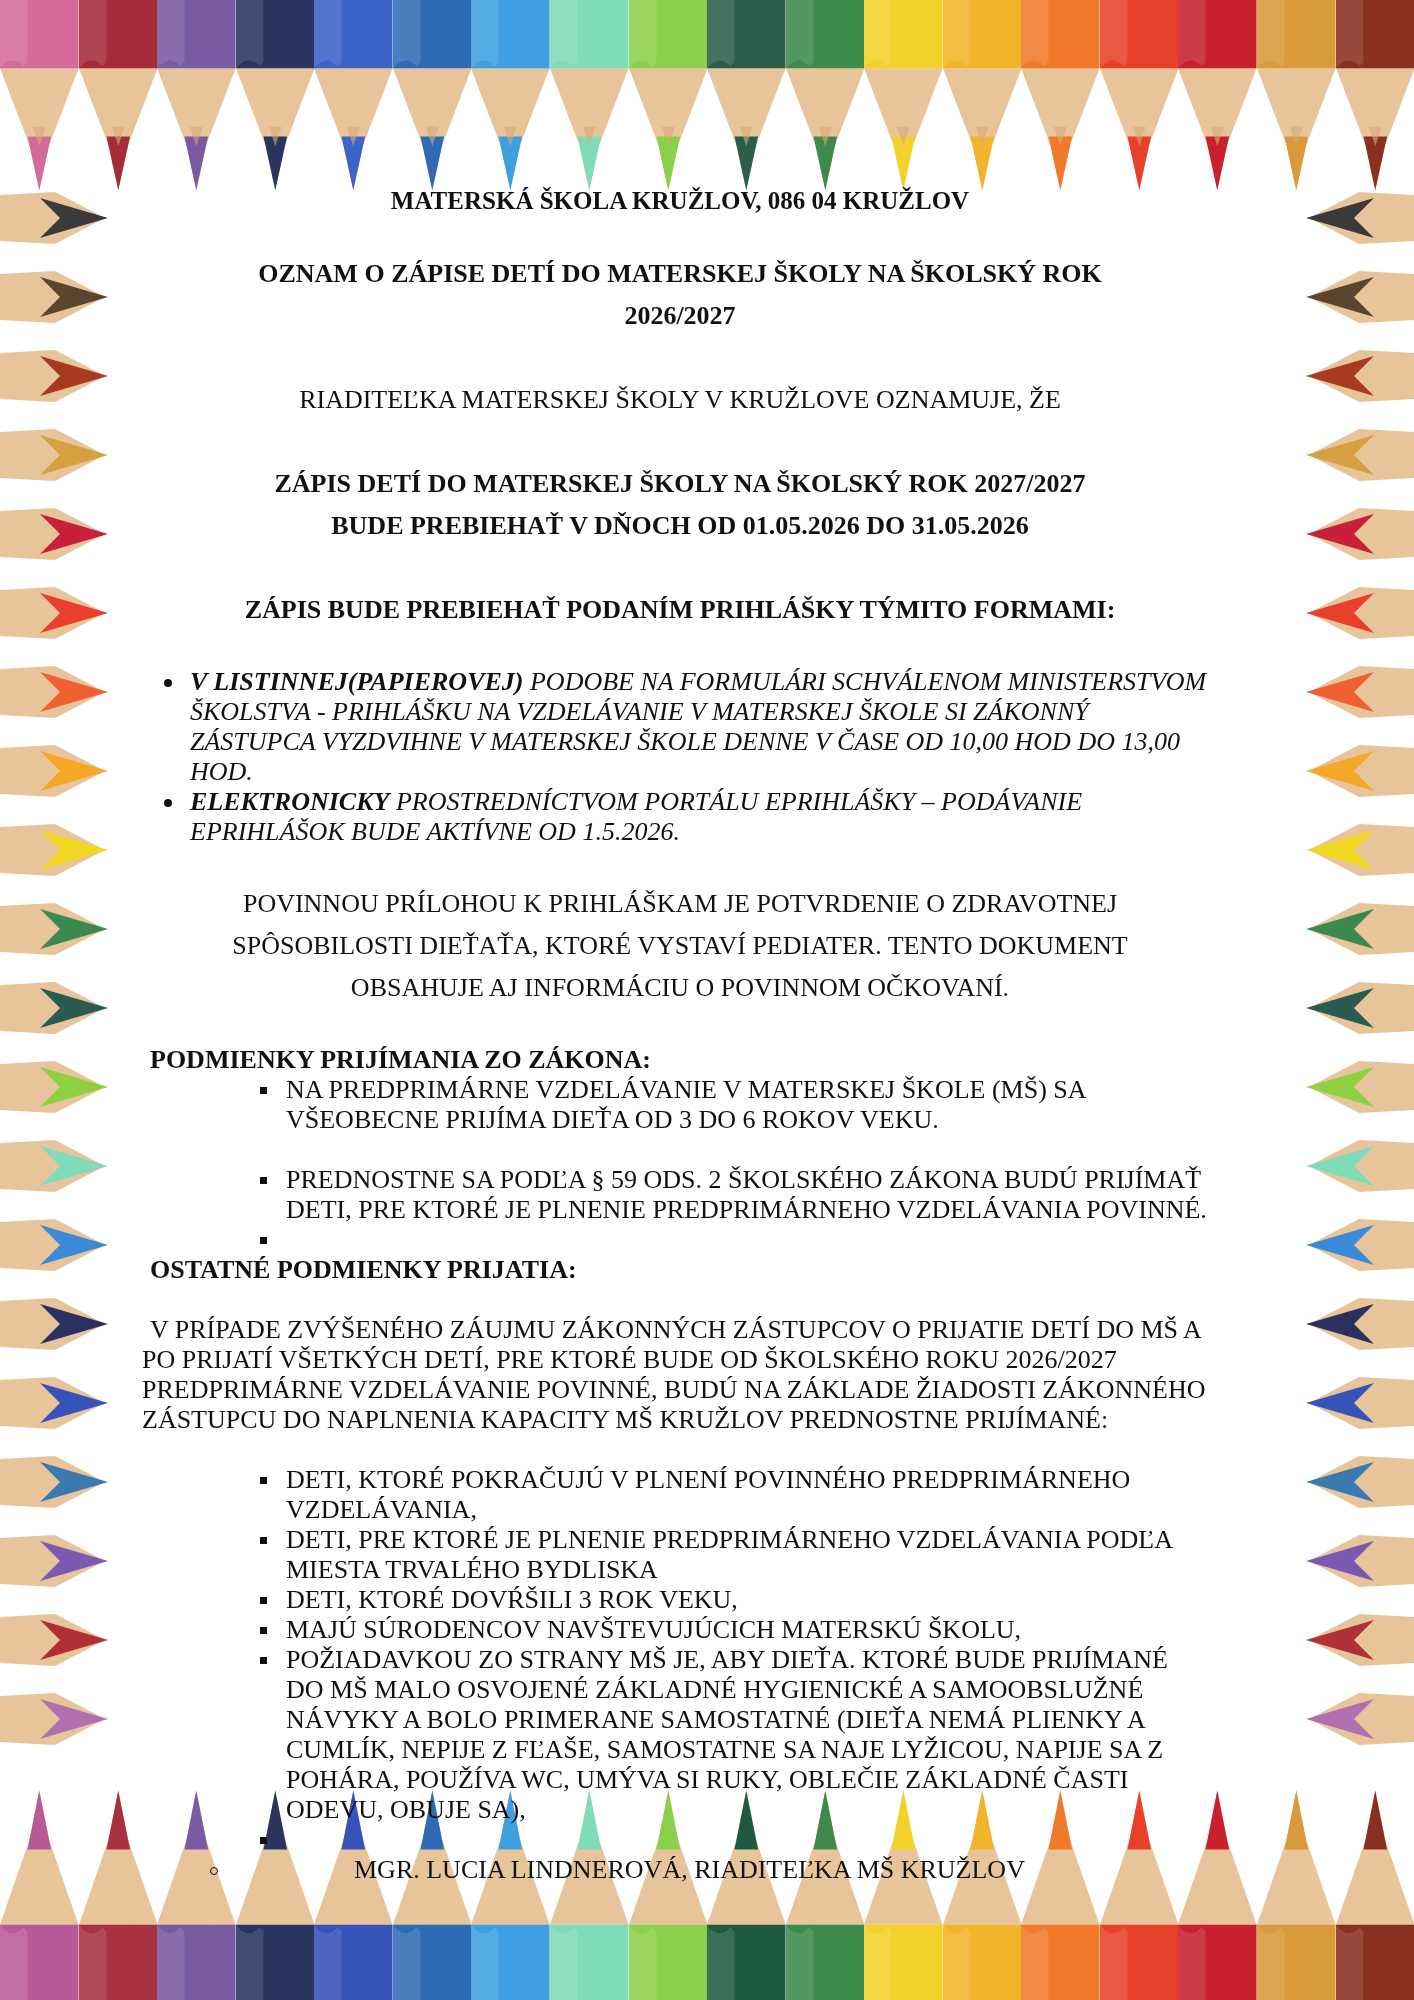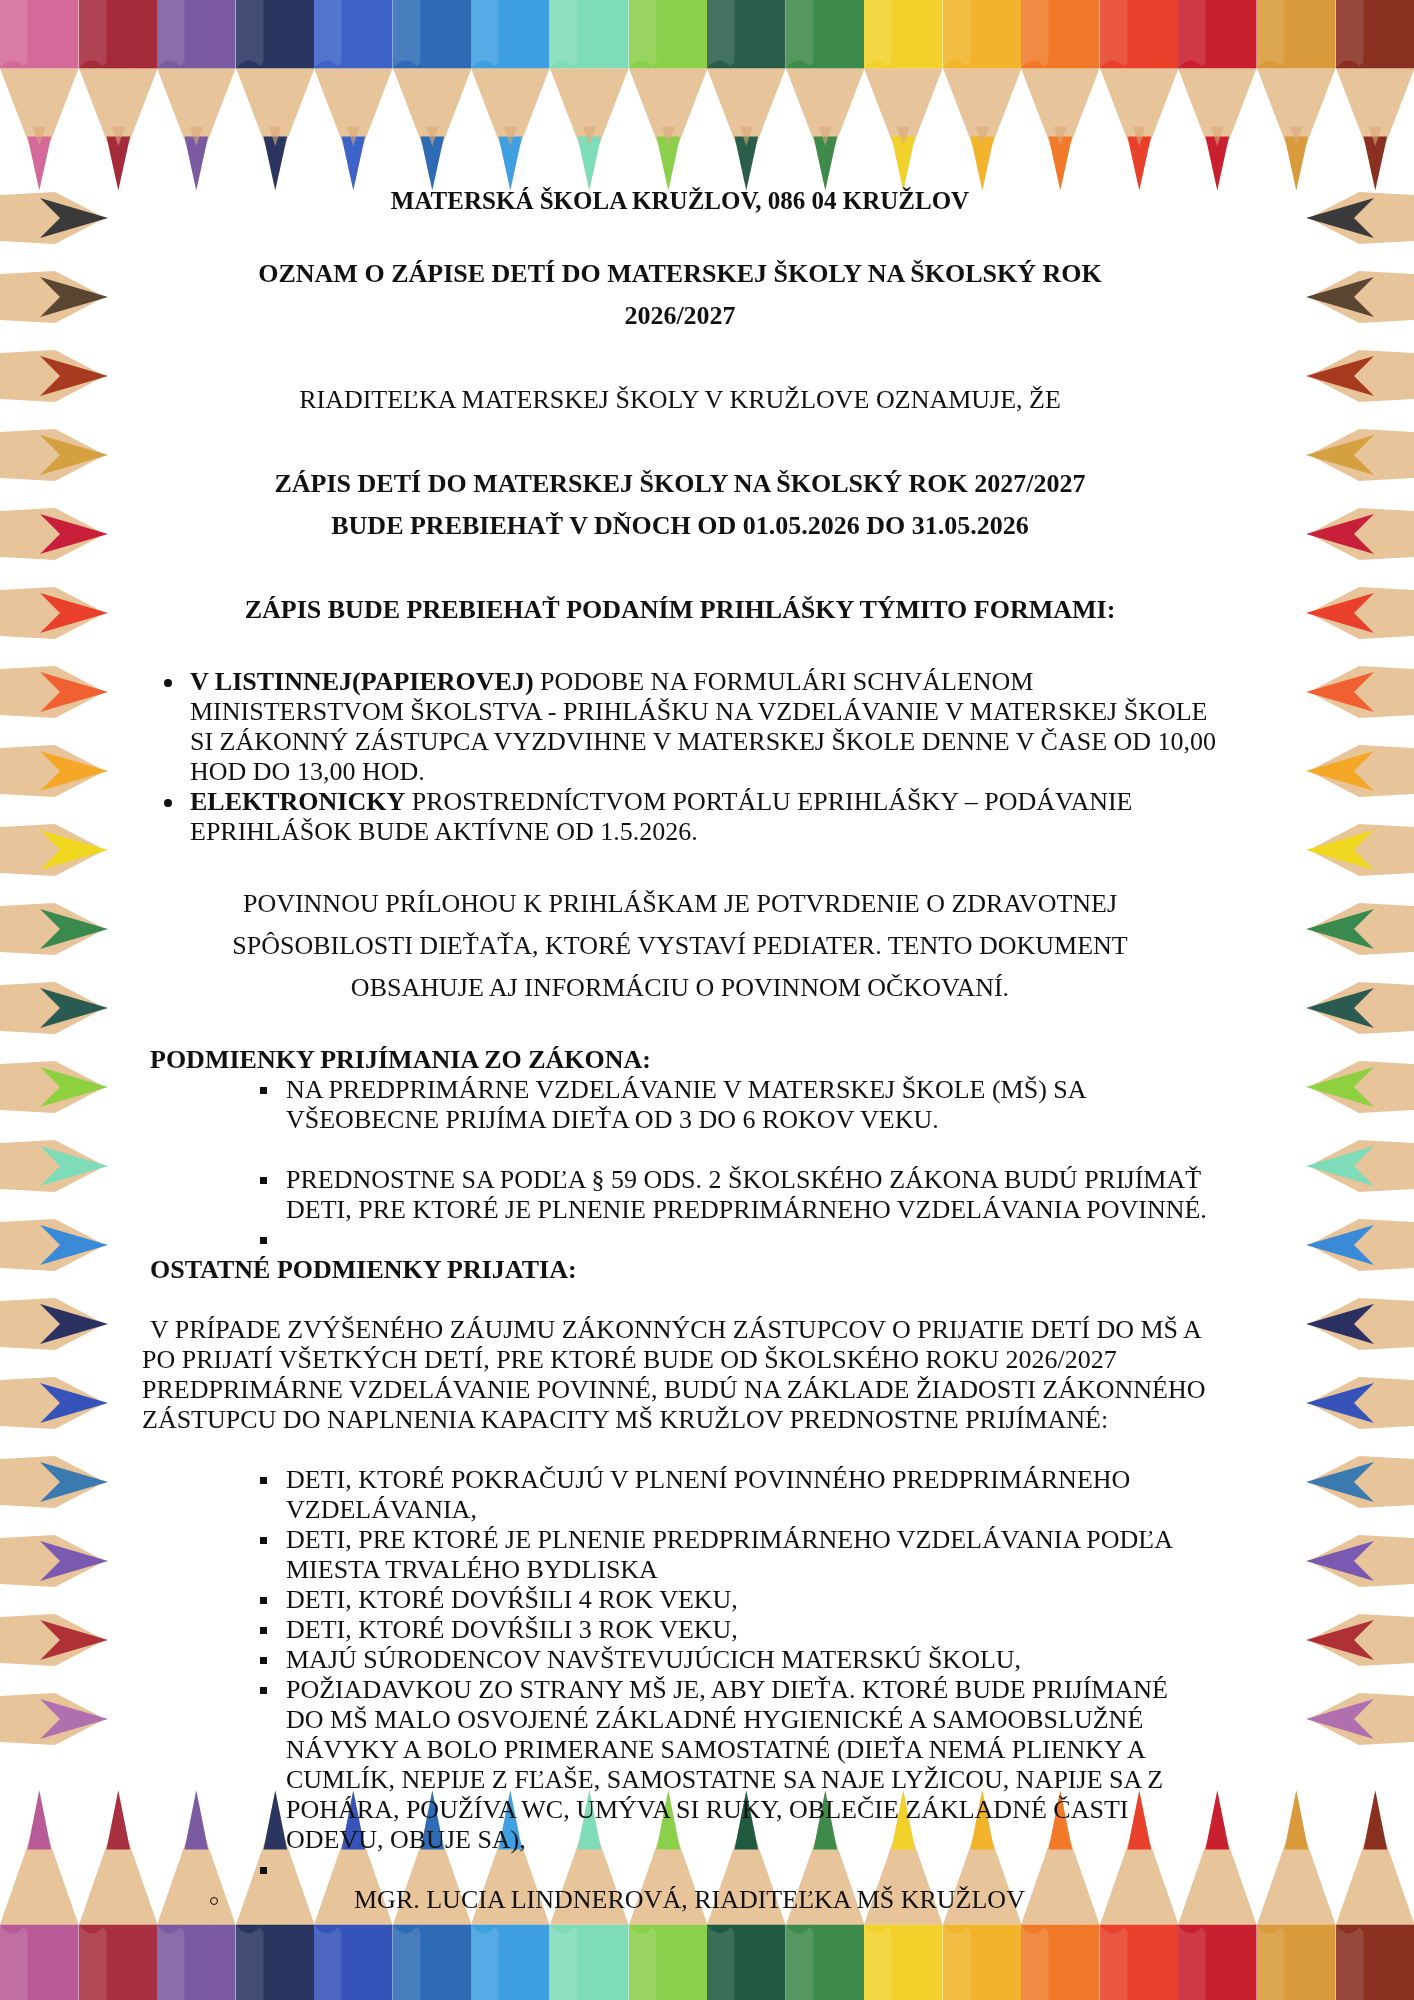--- a/index.html
+++ b/index.html
@@ -26,21 +26,21 @@
   .content {
     position: absolute; left: 140px; top: 186px; width: 1080px;
     font-size: 26px; line-height: 30px;
   }
   .bold { font-weight: bold; }
   .gap { height: 30px; }
   .school-name { font-weight: bold; font-size: 25px; text-align: center; margin: 0; }
   .announce-title { font-weight: bold; text-align: center; margin: 12px; }
   .plain-center { text-align: center; margin: 12px; }
 
-  ul.dot-list { margin: 0; padding-left: 50px; list-style: none; }
+  ul.dot-list { margin: 0; padding-left: 50px; list-style: none; font-style: italic; }
   ul.dot-list li { position: relative; margin: 0; }
   ul.dot-list li::before {
     content: ""; position: absolute; left: -26px; top: 12px;
     width: 8px; height: 8px; border-radius: 50%; background: #111;
   }
   ul.sq-list { margin: 0; padding-left: 146px; list-style: none; }
   ul.sq-list li { position: relative; margin: 0; min-height: 30px; }
   ul.sq-list li::before {
     content: ""; position: absolute; left: -26px; top: 12px;
     width: 7px; height: 7px; background: #111;
@@ -681,21 +681,20 @@
     <li></li>
   </ul>
 
   <p class="section-head">OSTATNÉ PODMIENKY PRIJATIA:</p>
   <div class="gap"></div>
   <p class="para" style="padding-left:2px; text-indent:8px;">V PRÍPADE ZVÝŠENÉHO ZÁUJMU ZÁKONNÝCH ZÁSTUPCOV O PRIJATIE DETÍ DO MŠ A PO PRIJATÍ VŠETKÝCH DETÍ, PRE KTORÉ BUDE OD ŠKOLSKÉHO ROKU 2026/2027 PREDPRIMÁRNE VZDELÁVANIE POVINNÉ, BUDÚ NA ZÁKLADE ŽIADOSTI ZÁKONNÉHO ZÁSTUPCU DO NAPLNENIA KAPACITY MŠ KRUŽLOV PREDNOSTNE PRIJÍMANÉ:</p>
   <div class="gap"></div>
   <ul class="sq-list">
     <li>DETI, KTORÉ POKRAČUJÚ V PLNENÍ POVINNÉHO PREDPRIMÁRNEHO VZDELÁVANIA,</li>
     <li>DETI, PRE KTORÉ JE PLNENIE PREDPRIMÁRNEHO VZDELÁVANIA PODĽA MIESTA TRVALÉHO BYDLISKA</li>
-    <li>DETI, KTORÉ DOVŔŠILI 4 ROK VEKU,</li>
     <li>DETI, KTORÉ DOVŔŠILI 3 ROK VEKU,</li>
     <li>MAJÚ SÚRODENCOV NAVŠTEVUJÚCICH MATERSKÚ ŠKOLU,</li>
     <li style="padding-right:10px">POŽIADAVKOU ZO STRANY MŠ JE, ABY DIEŤA. KTORÉ BUDE PRIJÍMANÉ DO MŠ   MALO  OSVOJENÉ ZÁKLADNÉ HYGIENICKÉ A SAMOOBSLUŽNÉ NÁVYKY A BOLO  PRIMERANE SAMOSTATNÉ (DIEŤA NEMÁ PLIENKY A CUMLÍK, NEPIJE Z FĽAŠE, SAMOSTATNE SA NAJE LYŽICOU, NAPIJE SA Z POHÁRA, POUŽÍVA WC, UMÝVA SI RUKY, OBLEČIE ZÁKLADNÉ ČASTI ODEVU, OBUJE SA),</li>
     <li></li>
   </ul>
   <div class="sign-row">
     <span class="circle-marker"></span>
     <span class="signature">MGR. LUCIA LINDNEROVÁ, RIADITEĽKA MŠ KRUŽLOV</span>
   </div>
 </div>

